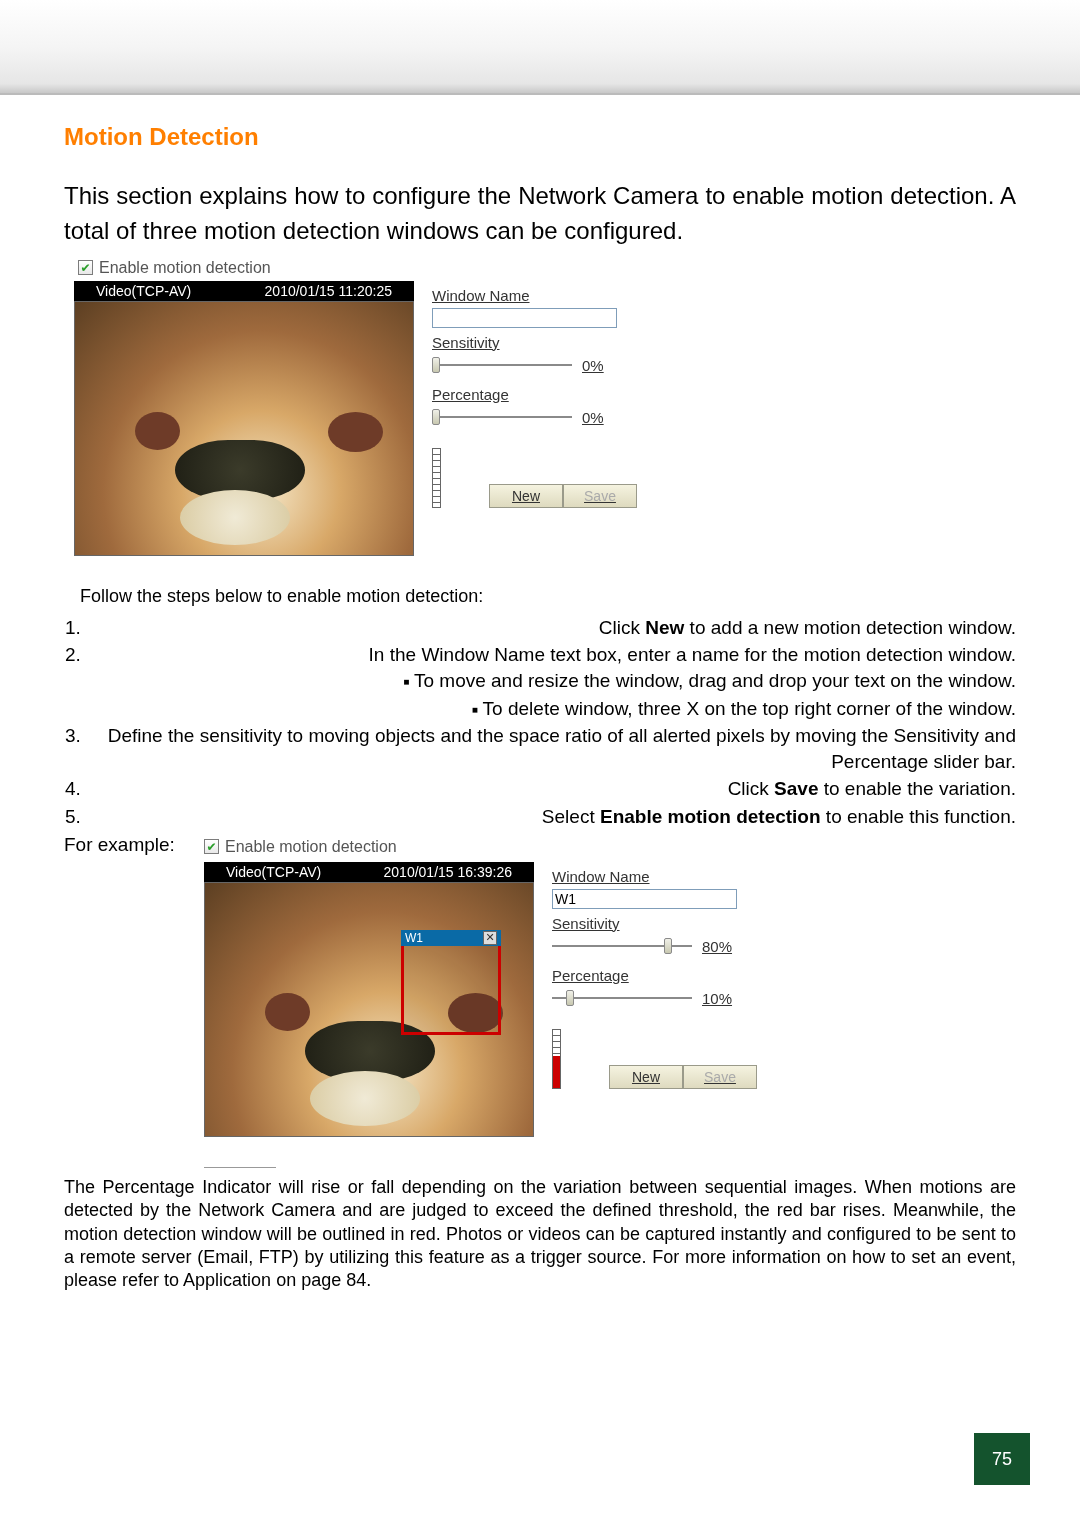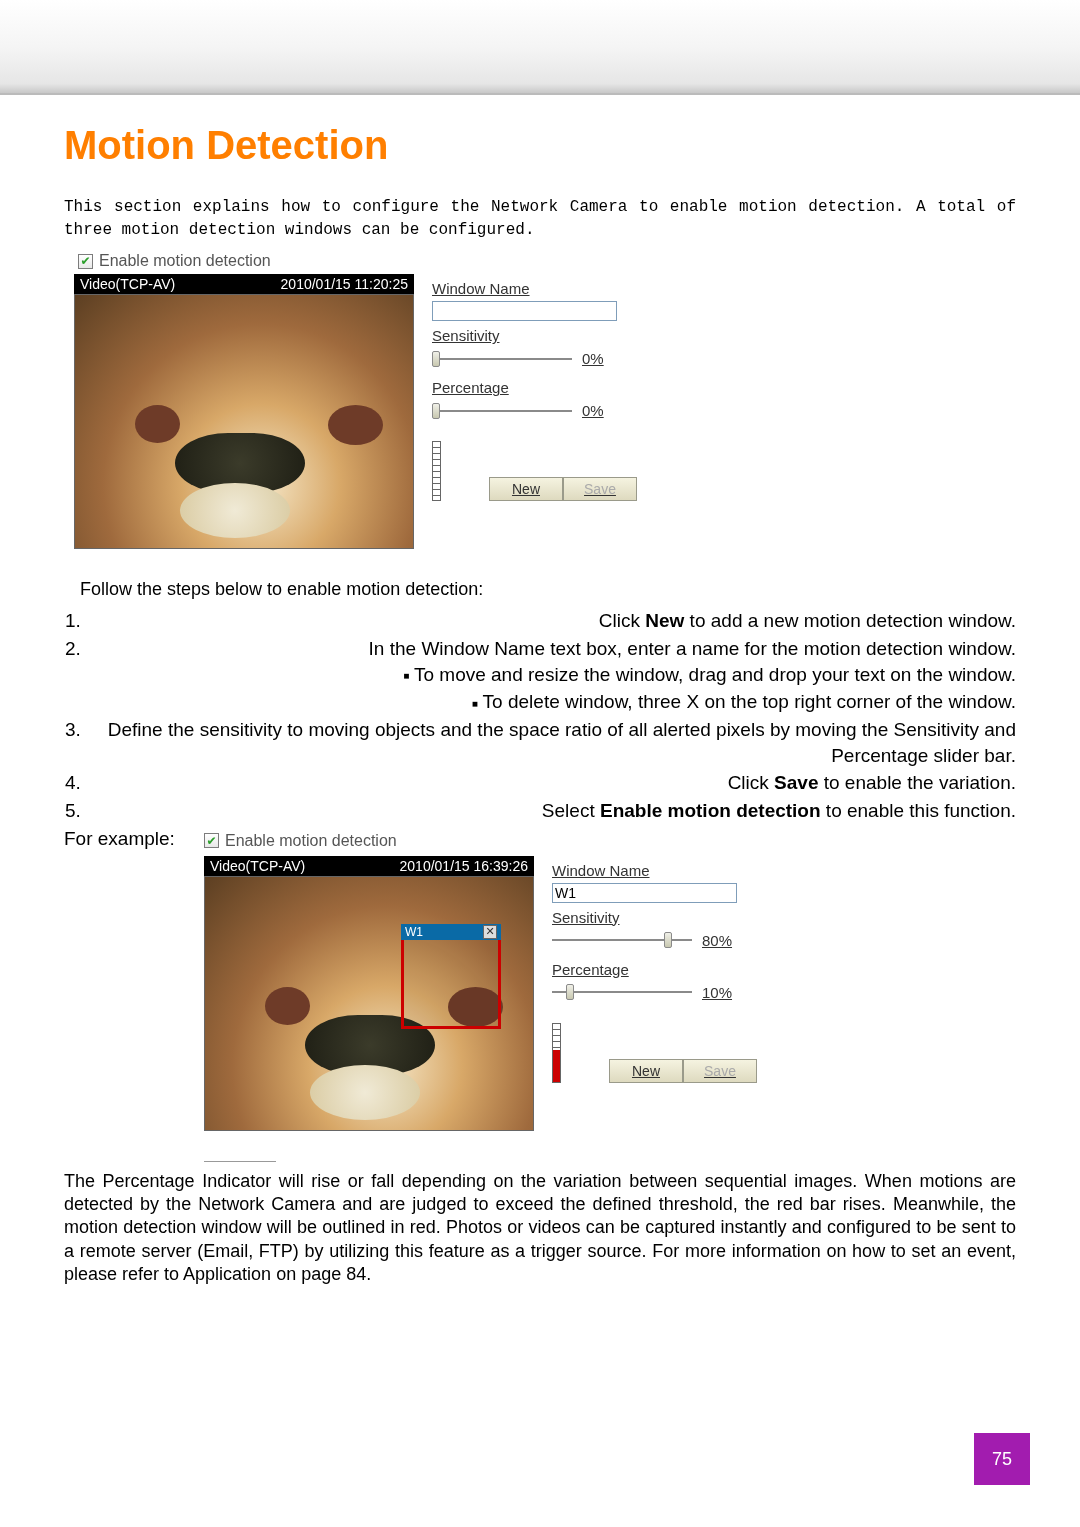--- a/index.html
+++ b/index.html
@@ -15,30 +15,29 @@
     width: 100%;
     height: 95px;
     background: linear-gradient(to bottom, #ffffff 0%, #f5f5f5 50%, #e6e6e6 90%, #c8c8c8 100%);
     border-bottom: 2px solid #bbb;
   }
   .content {
     padding: 28px 64px 0 64px;
   }
   .section-title {
     color: #ff7f00;
-    font-size: 40px;
+    font-size: 24px;
     font-weight: bold;
     margin-bottom: 28px;
   }
   .intro {
-    font-size: 16px;
+    font-size: 24px;
     line-height: 1.45;
     text-align: justify;
     margin-bottom: 10px;
-    font-family: Liberation Mono, monospace;
   }
   .enable-row {
     display: flex;
     align-items: center;
     gap: 6px;
     font-size: 16px;
     color: #555;
     margin: 4px 0 4px 14px;
   }
   .chk {
@@ -56,21 +55,21 @@
   .video-box {
     width: 340px;
     position: relative;
   }
   .video-header {
     background: #000;
     color: #fff;
     font-size: 14px;
     display: flex;
     justify-content: space-between;
-    padding: 2px 6px;
+    padding: 2px 22px;
     font-family: Arial, sans-serif;
   }
   .video-body {
     width: 100%;
     height: 255px;
     background:
       radial-gradient(ellipse at 55% 75%, #f5e7c8 0%, #d8a868 30%, #9f6a3d 60%, #5c3f22 100%);
     position: relative;
     overflow: hidden;
     border: 1px solid #666;
@@ -174,21 +173,21 @@
   .example2-wrap .enable-row { margin-left: 0; margin-bottom: 6px; }
   .video-box-2 { width: 330px; }
   .footer-para {
     font-size: 18px;
     line-height: 1.3;
     text-align: justify;
   }
   .page-number {
     position:absolute;
     bottom: 42px; right: 50px;
-    background:#a21caf; color:#fff;
+    background:#14532d; color:#fff;
     width: 56px; height: 52px;
     display:flex; align-items:center; justify-content:center;
     font-size: 18px;
   }
   .note-line { width: 72px; border-top:1px solid #999; margin:30px 0 8px 140px; }
 </style>
 </head>
 <body>
 
 <div class="topbar"></div>

